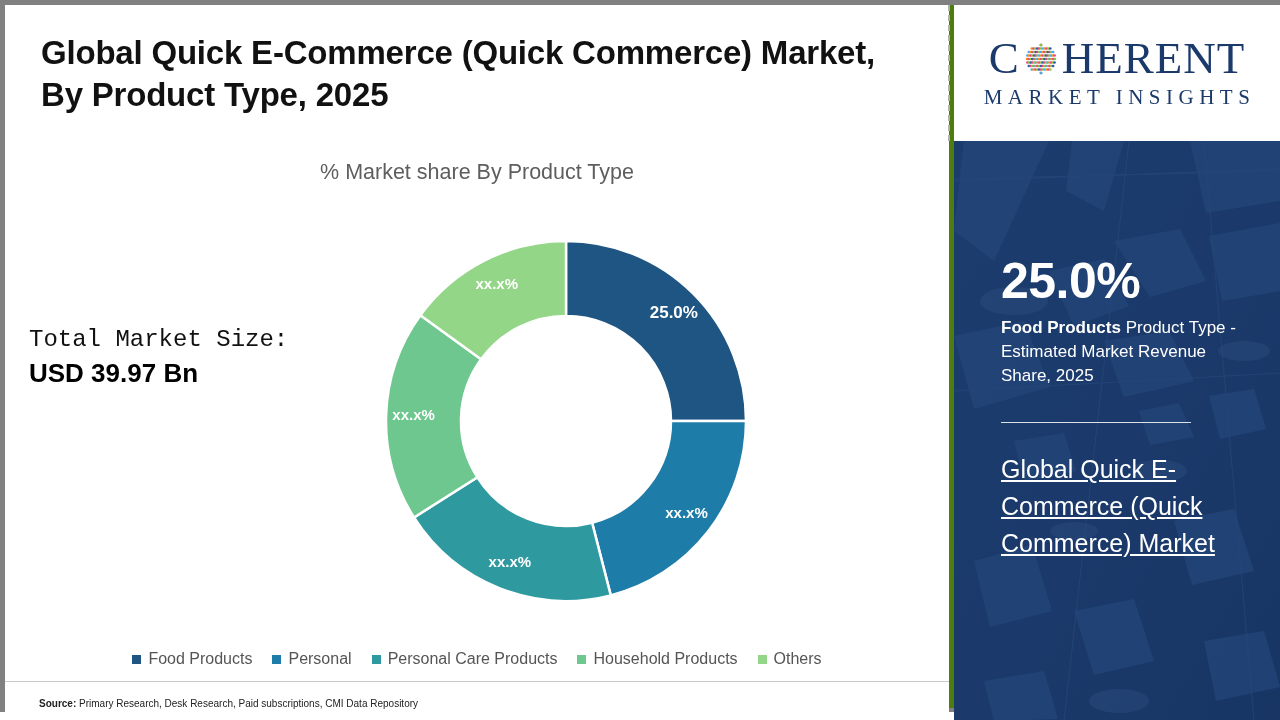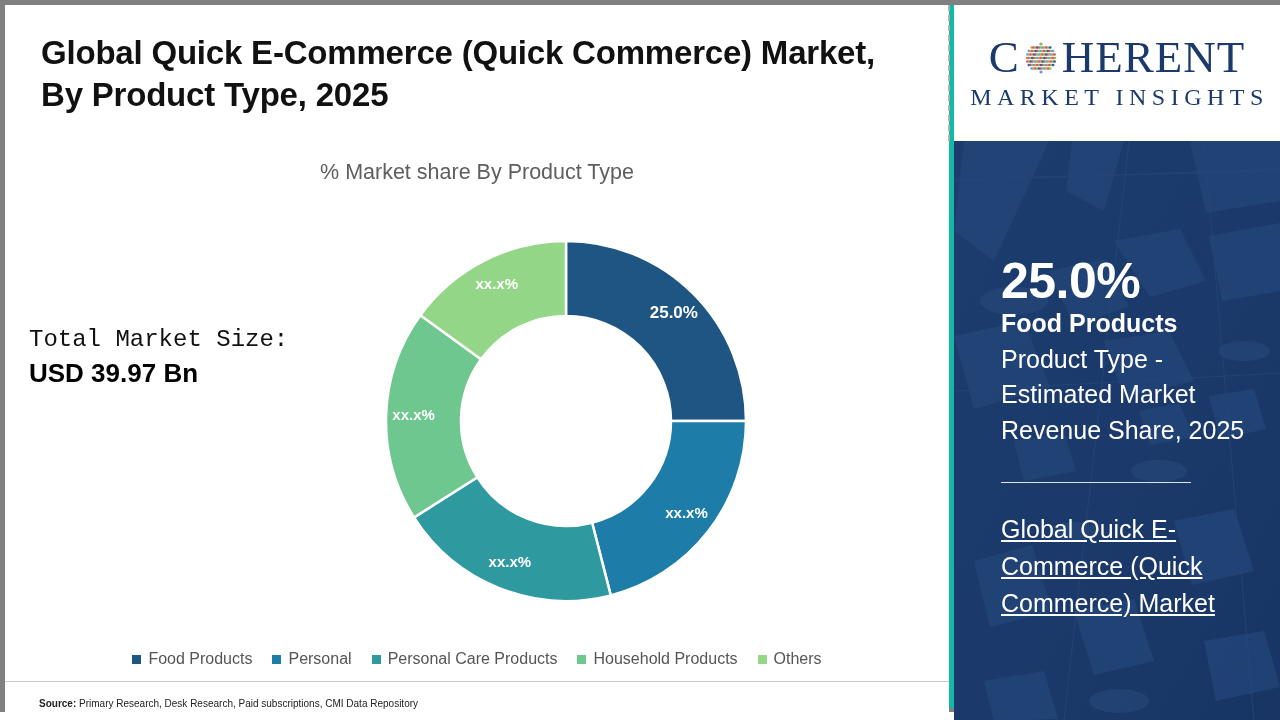--- a/index.html
+++ b/index.html
@@ -3,21 +3,21 @@
 <meta charset="utf-8">
 <style>
   * { margin:0; padding:0; box-sizing:border-box; }
   html, body {
     width:1280px; height:720px;
     font-family:"Liberation Sans", sans-serif;
     background:#ffffff; overflow:hidden;
   }
   #page {
     position:relative; width:1280px; height:712px;
-    background:#14b8a6;
+    background:#4d7c0f;
     border-top:5px solid #808080;
     border-left:5px solid #808080;
     border-bottom:4px solid #808080;
   }
 
   
   #left-pane {
     position:absolute; left:0; top:0; width:944px; height:711px;
     background:#fff;
   }
@@ -90,40 +90,40 @@
   }
   #logo-word {
     display:flex; align-items:center; justify-content:center;
     font-family:"Liberation Serif", serif;
     font-size:45px; letter-spacing:1px; color:#1b3a6b; font-weight:400;
     line-height:1;
   }
   #logo-globe { display:block; margin:0 1px; }
   #logo-sub {
     font-family:"Liberation Serif", serif;
-    font-size:24px; letter-spacing:5.5px; color:#1b3a6b;
+    font-size:21px; letter-spacing:5.5px; color:#1b3a6b;
     margin-top:4px; padding-left:5px;
   }
   #navy-box {
     position:absolute; left:0; top:136px; width:326px; height:580px;
     background:#1b3a6b; overflow:hidden;
   }
   #navy-texture {
     position:absolute; inset:0; width:100%; height:100%; opacity:.5;
   }
   #navy-content {
     position:absolute; left:0; top:0; width:326px; height:580px;
     padding:0 28px 0 47px;
   }
   #stat-value {
     margin-top:115px; font-size:50px; font-weight:bold; color:#ffffff;
     line-height:1; letter-spacing:-0.5px;
   }
   #stat-desc {
-    font-size:25px; color:#ffffff; line-height:1.42;
+    margin-top:10px; font-size:17px; color:#ffffff; line-height:1.42;
   }
   #stat-desc .strong { font-weight:bold; }
   #stat-rule {
     margin-top:34px; width:190px; height:1px; background:#ffffff; opacity:.85;
   }
   #report-name {
     margin-top:28px; font-size:25px; color:#ffffff; line-height:1.48;
     font-weight:400;
     text-decoration:underline;
   }

